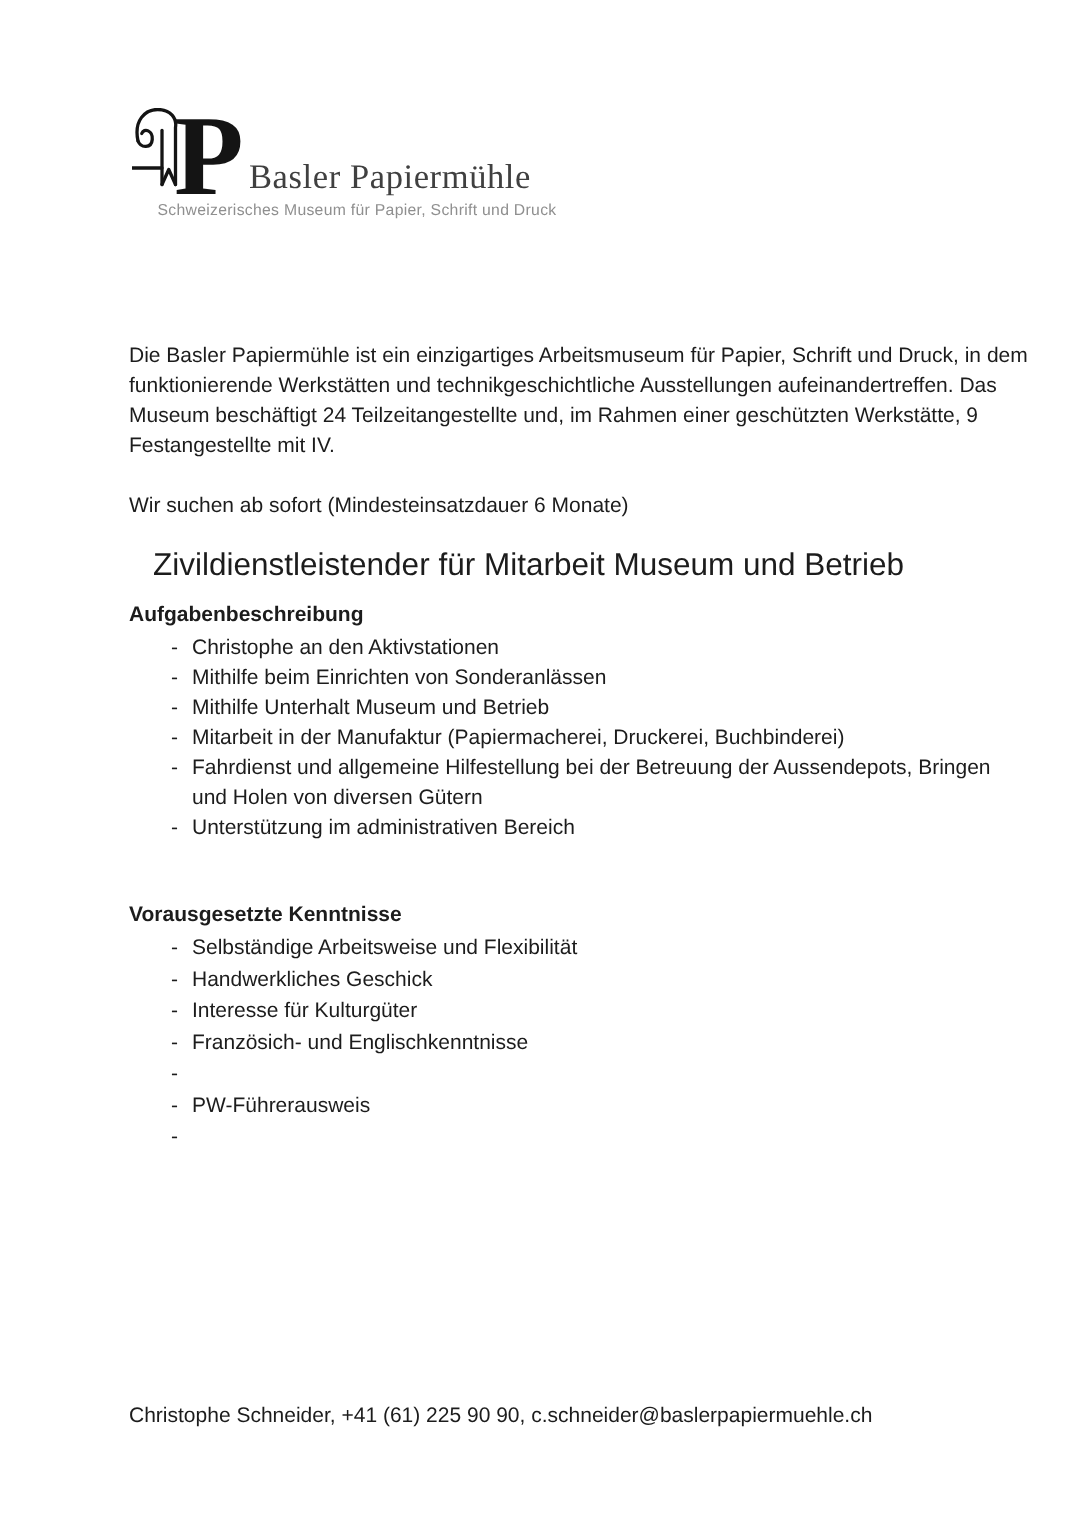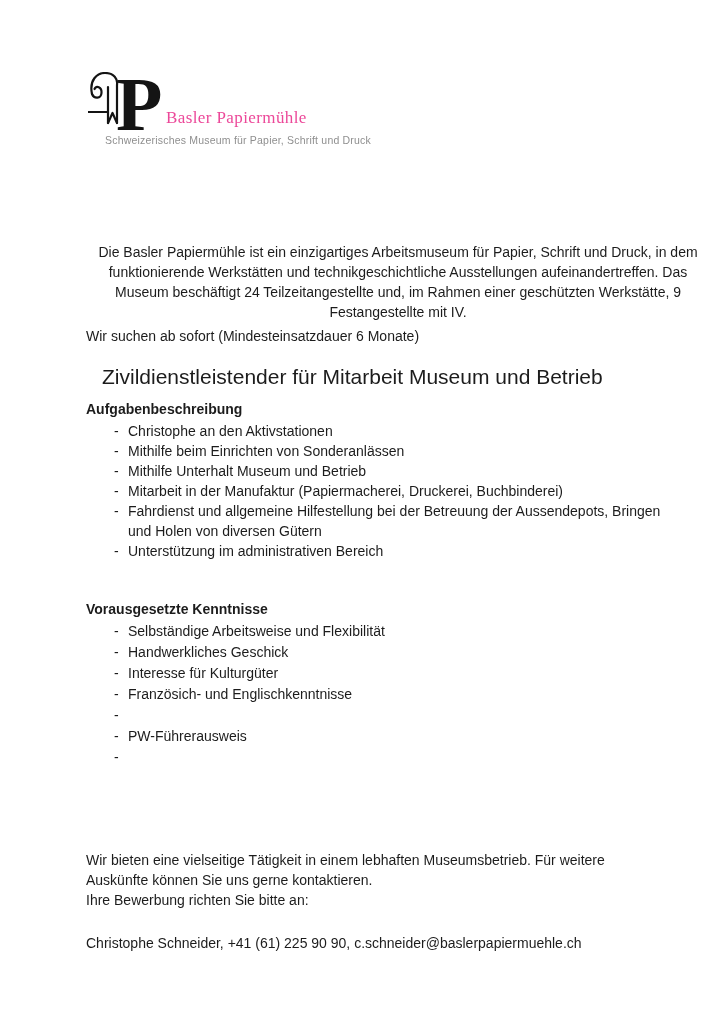--- a/index.html
+++ b/index.html
@@ -26,31 +26,31 @@
   .logo-mark svg { display: block; }
   .logo-letter {
     position: absolute; left: 28px; top: 2px;
     font-family: "Liberation Serif", serif;
     font-weight: bold; font-size: 76px; line-height: 1;
     color: #141414;
   }
   .logo-brand {
     position: absolute; left: 78px; top: 42px;
     font-family: "Liberation Serif", serif;
-    font-size: 17px; line-height: 24px; letter-spacing: 0.4px;
-    white-space: nowrap; color: #ec4899;
+    font-size: 23px; line-height: 24px; letter-spacing: 0.4px;
+    white-space: nowrap; color: #404040;
   }
   .logo-subtitle {
     position: absolute; left: 17px; top: 70px;
     font-size: 10.5px; line-height: 12px; letter-spacing: 0.2px;
     white-space: nowrap; color: #8f8f8f;
   }
 
   
-  .intro   { top: 228px; white-space: pre-line; text-align: center; }
+  .intro   { top: 212px; white-space: pre-line; }
   .opening { top: 312px; }
   .doc-title { top: 348px; font-size: 21px; line-height: 26px; white-space: nowrap; }
   .tasks        { top: 399px; }
   .requirements { top: 599px; }
   .section-heading { font-weight: bold; }
   ul.bullets { list-style: none; margin: 2px 0 0 0; padding: 0; }
   ul.bullets li { display: flex; padding-left: 28px; }
   ul.bullets .dash { width: 14px; flex: none; }
   ul.bullets .item-text { white-space: pre-line; }
   .requirements ul.bullets li { line-height: 21px; }
@@ -142,19 +142,16 @@
       <li>
           <span class="dash">-</span>
           <span class="item-text">PW-Führerausweis</span>
         </li>
       <li>
           <span class="dash">-</span>
         </li>
     </ul>
   </div>
 
-  <p class="block closing">Wir bieten eine vielseitige Tätigkeit in einem lebhaften Museumsbetrieb. Für weitere
-Auskünfte können Sie uns gerne kontaktieren.
-Ihre Bewerbung richten Sie bitte an:</p>
 
   <p class="block contact">Christophe Schneider, +41 (61) 225 90 90, c.schneider@baslerpapiermuehle.ch</p>
 
 </div>
 
 </body></html>

